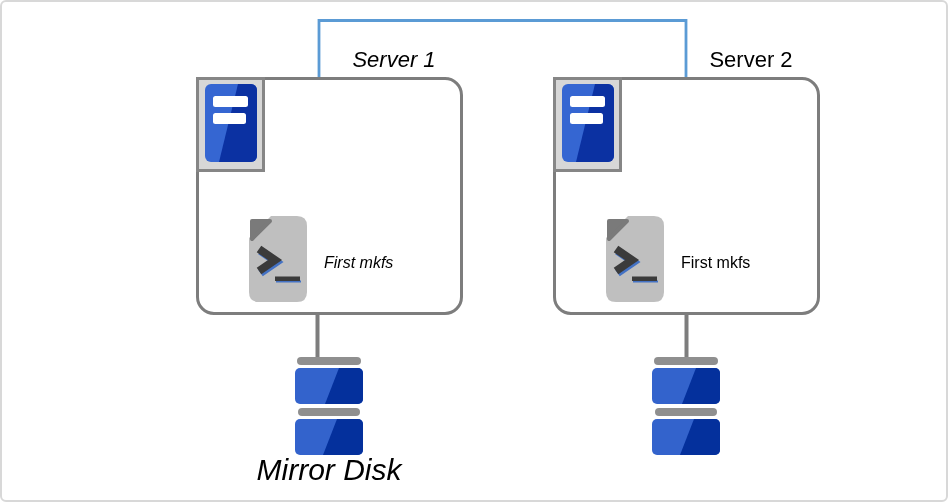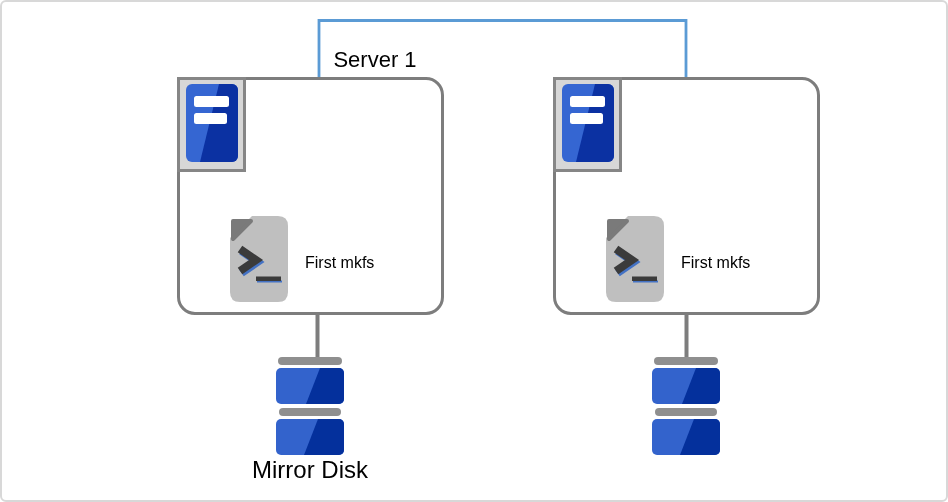--- a/index.html
+++ b/index.html
@@ -13,21 +13,21 @@
     overflow: hidden;
     font-family: "Liberation Sans", sans-serif;
     color: #000000;
   }
   .overlay {
     position: absolute; left: 0; top: 0;
     width: 948px; height: 502px;
     pointer-events: none;
   }
   .server-group { position: absolute; top: 75px; width: 267px; height: 420px; }
-  .server-group.g0 { left: 175px; }
+  .server-group.g0 { left: 194px; font-style: italic; }
   .server-group.g1 { left: 551px; }
 
   .server-label {
     position: absolute; top: -29px; left: 113px; width: 170px;
     text-align: center; font-size: 22px; line-height: 24px; white-space: nowrap;
   }
   .server-box {
     position: absolute; left: 0; top: 0;
     width: 267px; height: 238px; box-sizing: border-box;
     border: 3px solid #7d7d7d; border-radius: 18px;
@@ -40,21 +40,21 @@
     display: flex; align-items: center; justify-content: center;
   }
   .script-icon { position: absolute; left: 50px; top: 137px; }
   .script-label {
     position: absolute; left: 128px; top: 173px;
     font-size: 16px; line-height: 26px; white-space: nowrap;
   }
   .disk-icon { position: absolute; left: 99px; top: 280px; }
   .disk-label {
     position: absolute; left: 53px; top: 381px; width: 160px;
-    text-align: center; font-size: 24px; line-height: 24px; white-space: nowrap;
+    text-align: center; font-size: 30px; line-height: 24px; white-space: nowrap;
   }
 </style>
 </head>
 <body>
 
 <div class="canvas">
 
   <svg class="overlay">
     <polyline points="317,76 317,18.5 684,18.5 684,76" fill="none" stroke="#5b9bd5" stroke-width="2.8"></polyline>
     <line x1="315.5" y1="311" x2="315.5" y2="357" stroke="#7d7d7d" stroke-width="4"></line>
@@ -108,20 +108,21 @@
         <polygon points="44,11 68,11 68,47 30,47" fill="#04309c" clip-path="url(#dclip0a)"></polygon>
         <rect x="3" y="51" width="62" height="8" rx="4" fill="#8f8f8f"></rect>
         <rect x="0" y="62" width="68" height="36" rx="5" fill="#3363cc"></rect>
         <polygon points="42,62 68,62 68,98 28,98" fill="#04309c" clip-path="url(#dclip0b)"></polygon>
       </svg>
     </span>
     <div class="disk-label">Mirror Disk</div>
   </div>
 
   <div class="server-group g1">
+    <div class="server-label">Server 2</div>
     <div class="server-box"></div>
 
     <div class="icon-frame">
       <span>
         <svg width="52" height="78" viewBox="0 0 52 78">
           <defs>
               <clipPath id="sclip1">
                 <rect x="0" y="0" width="52" height="78" rx="6"></rect>
               </clipPath>
             </defs>

